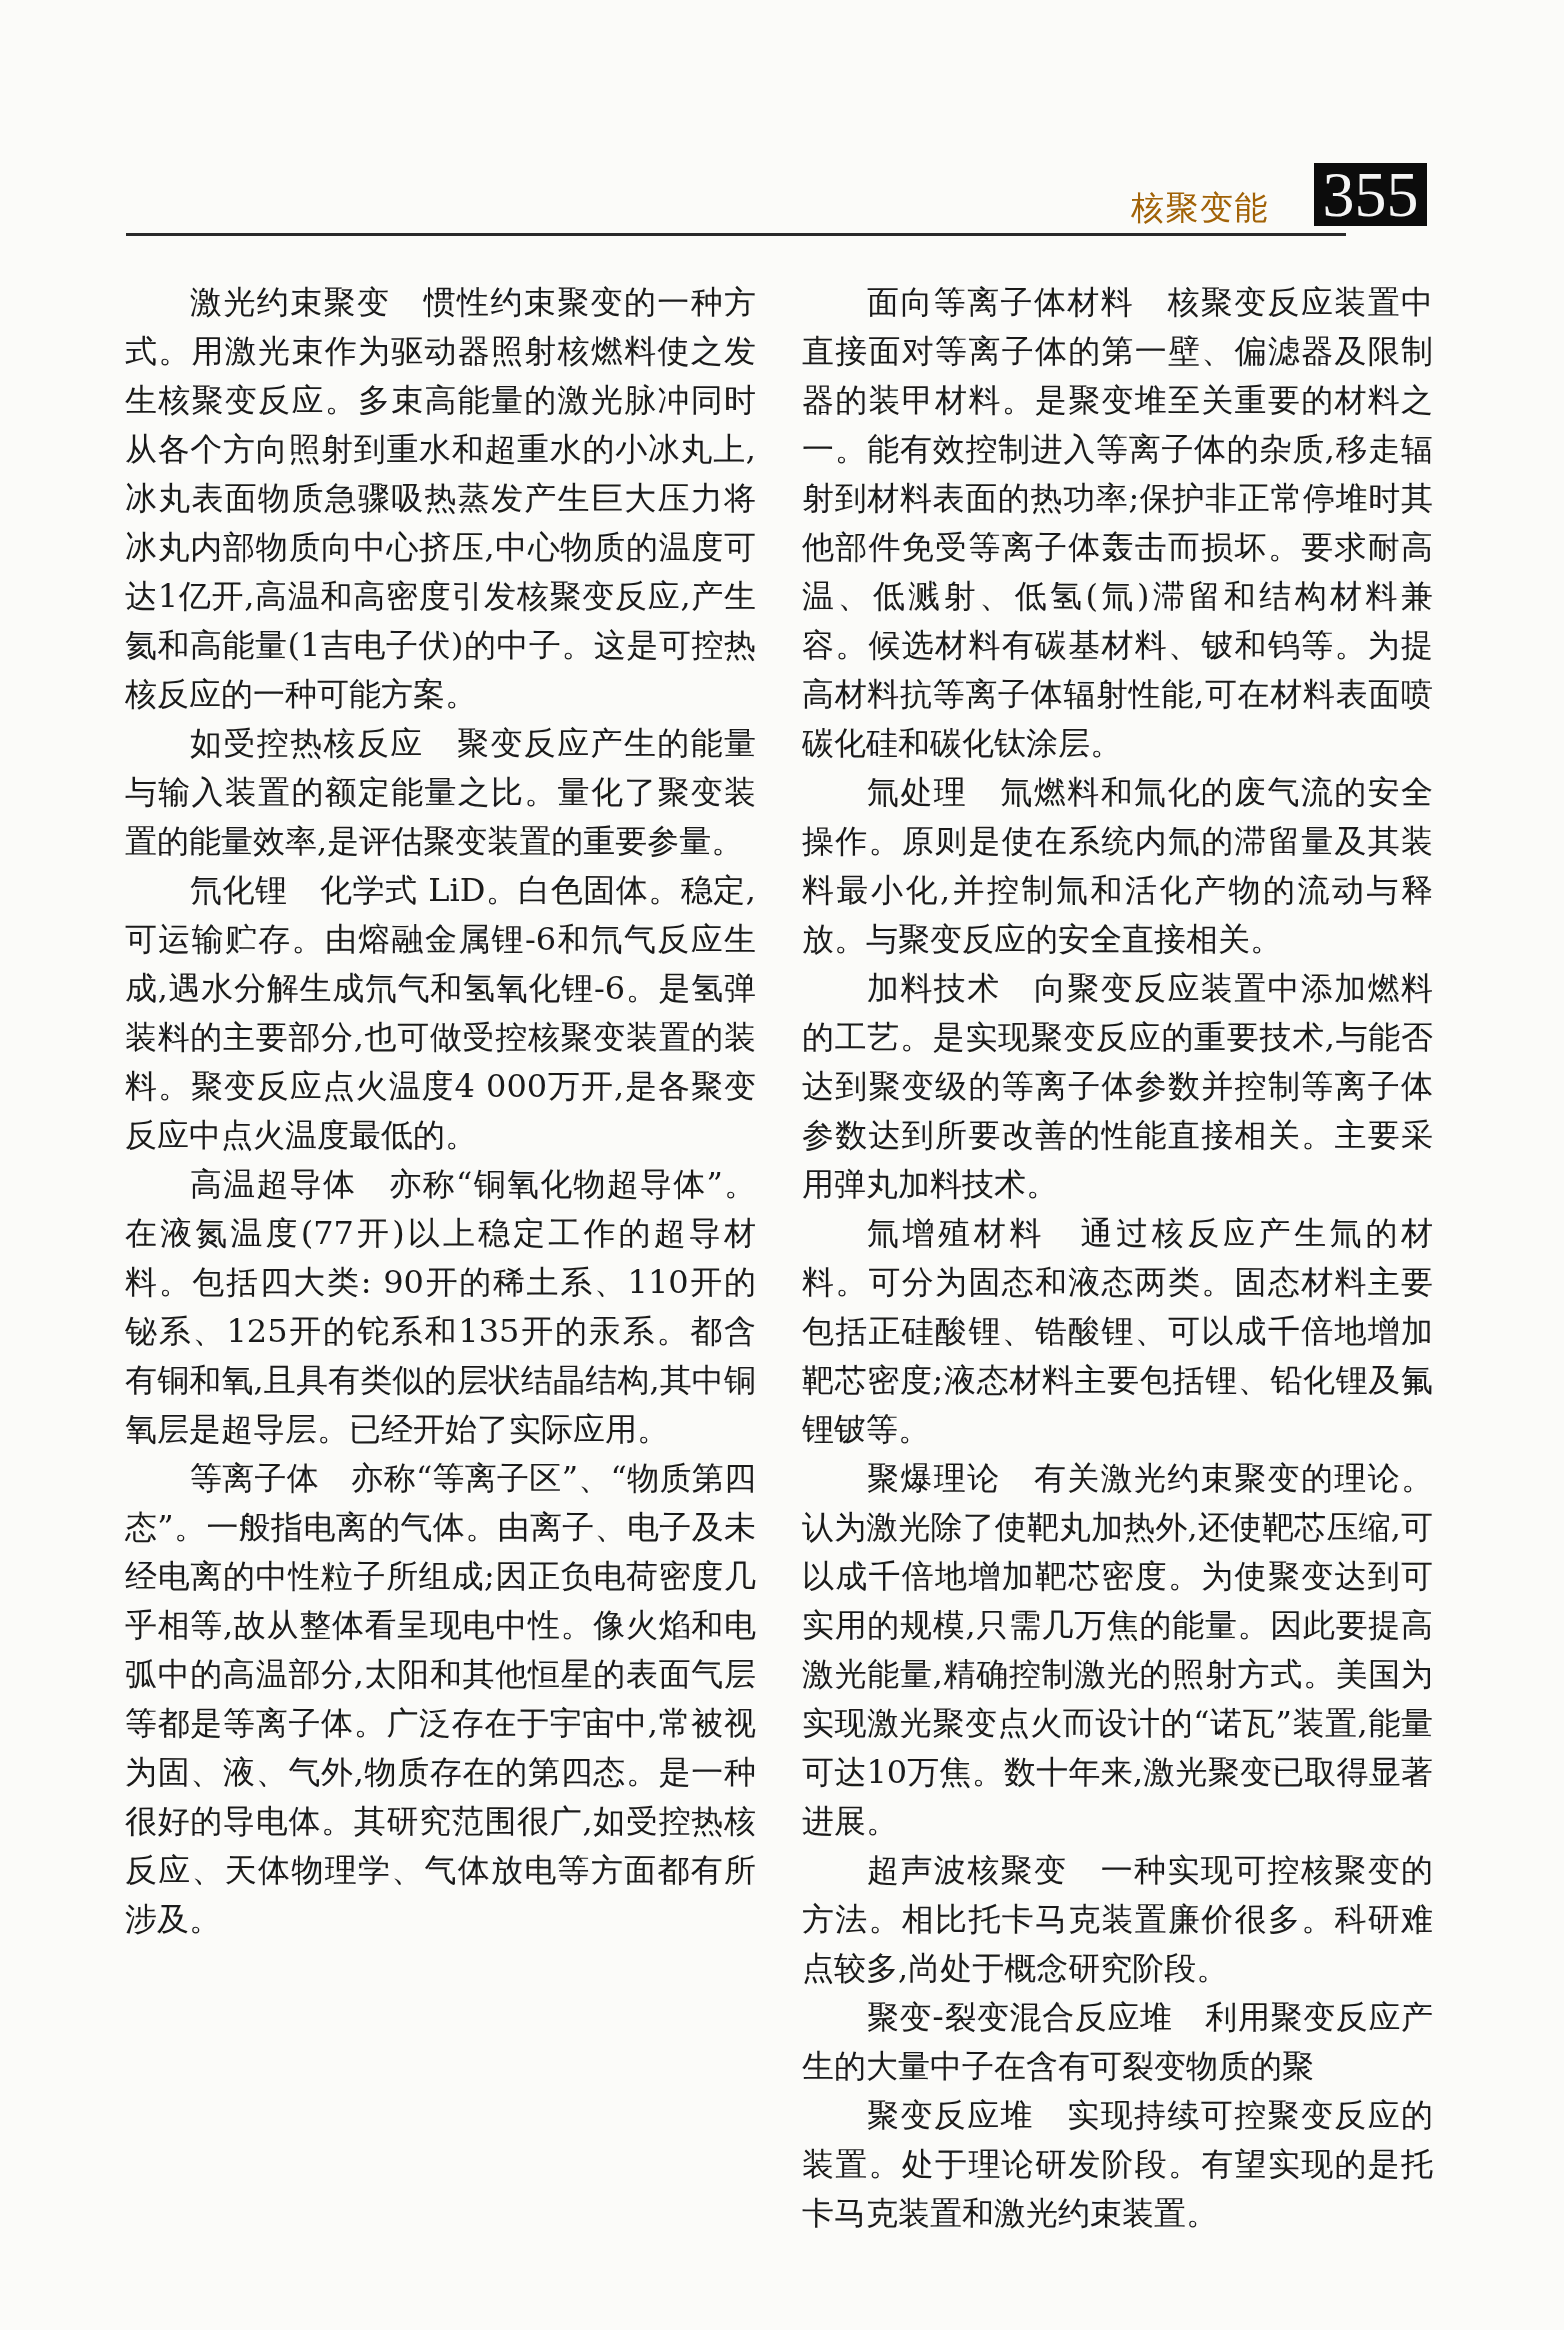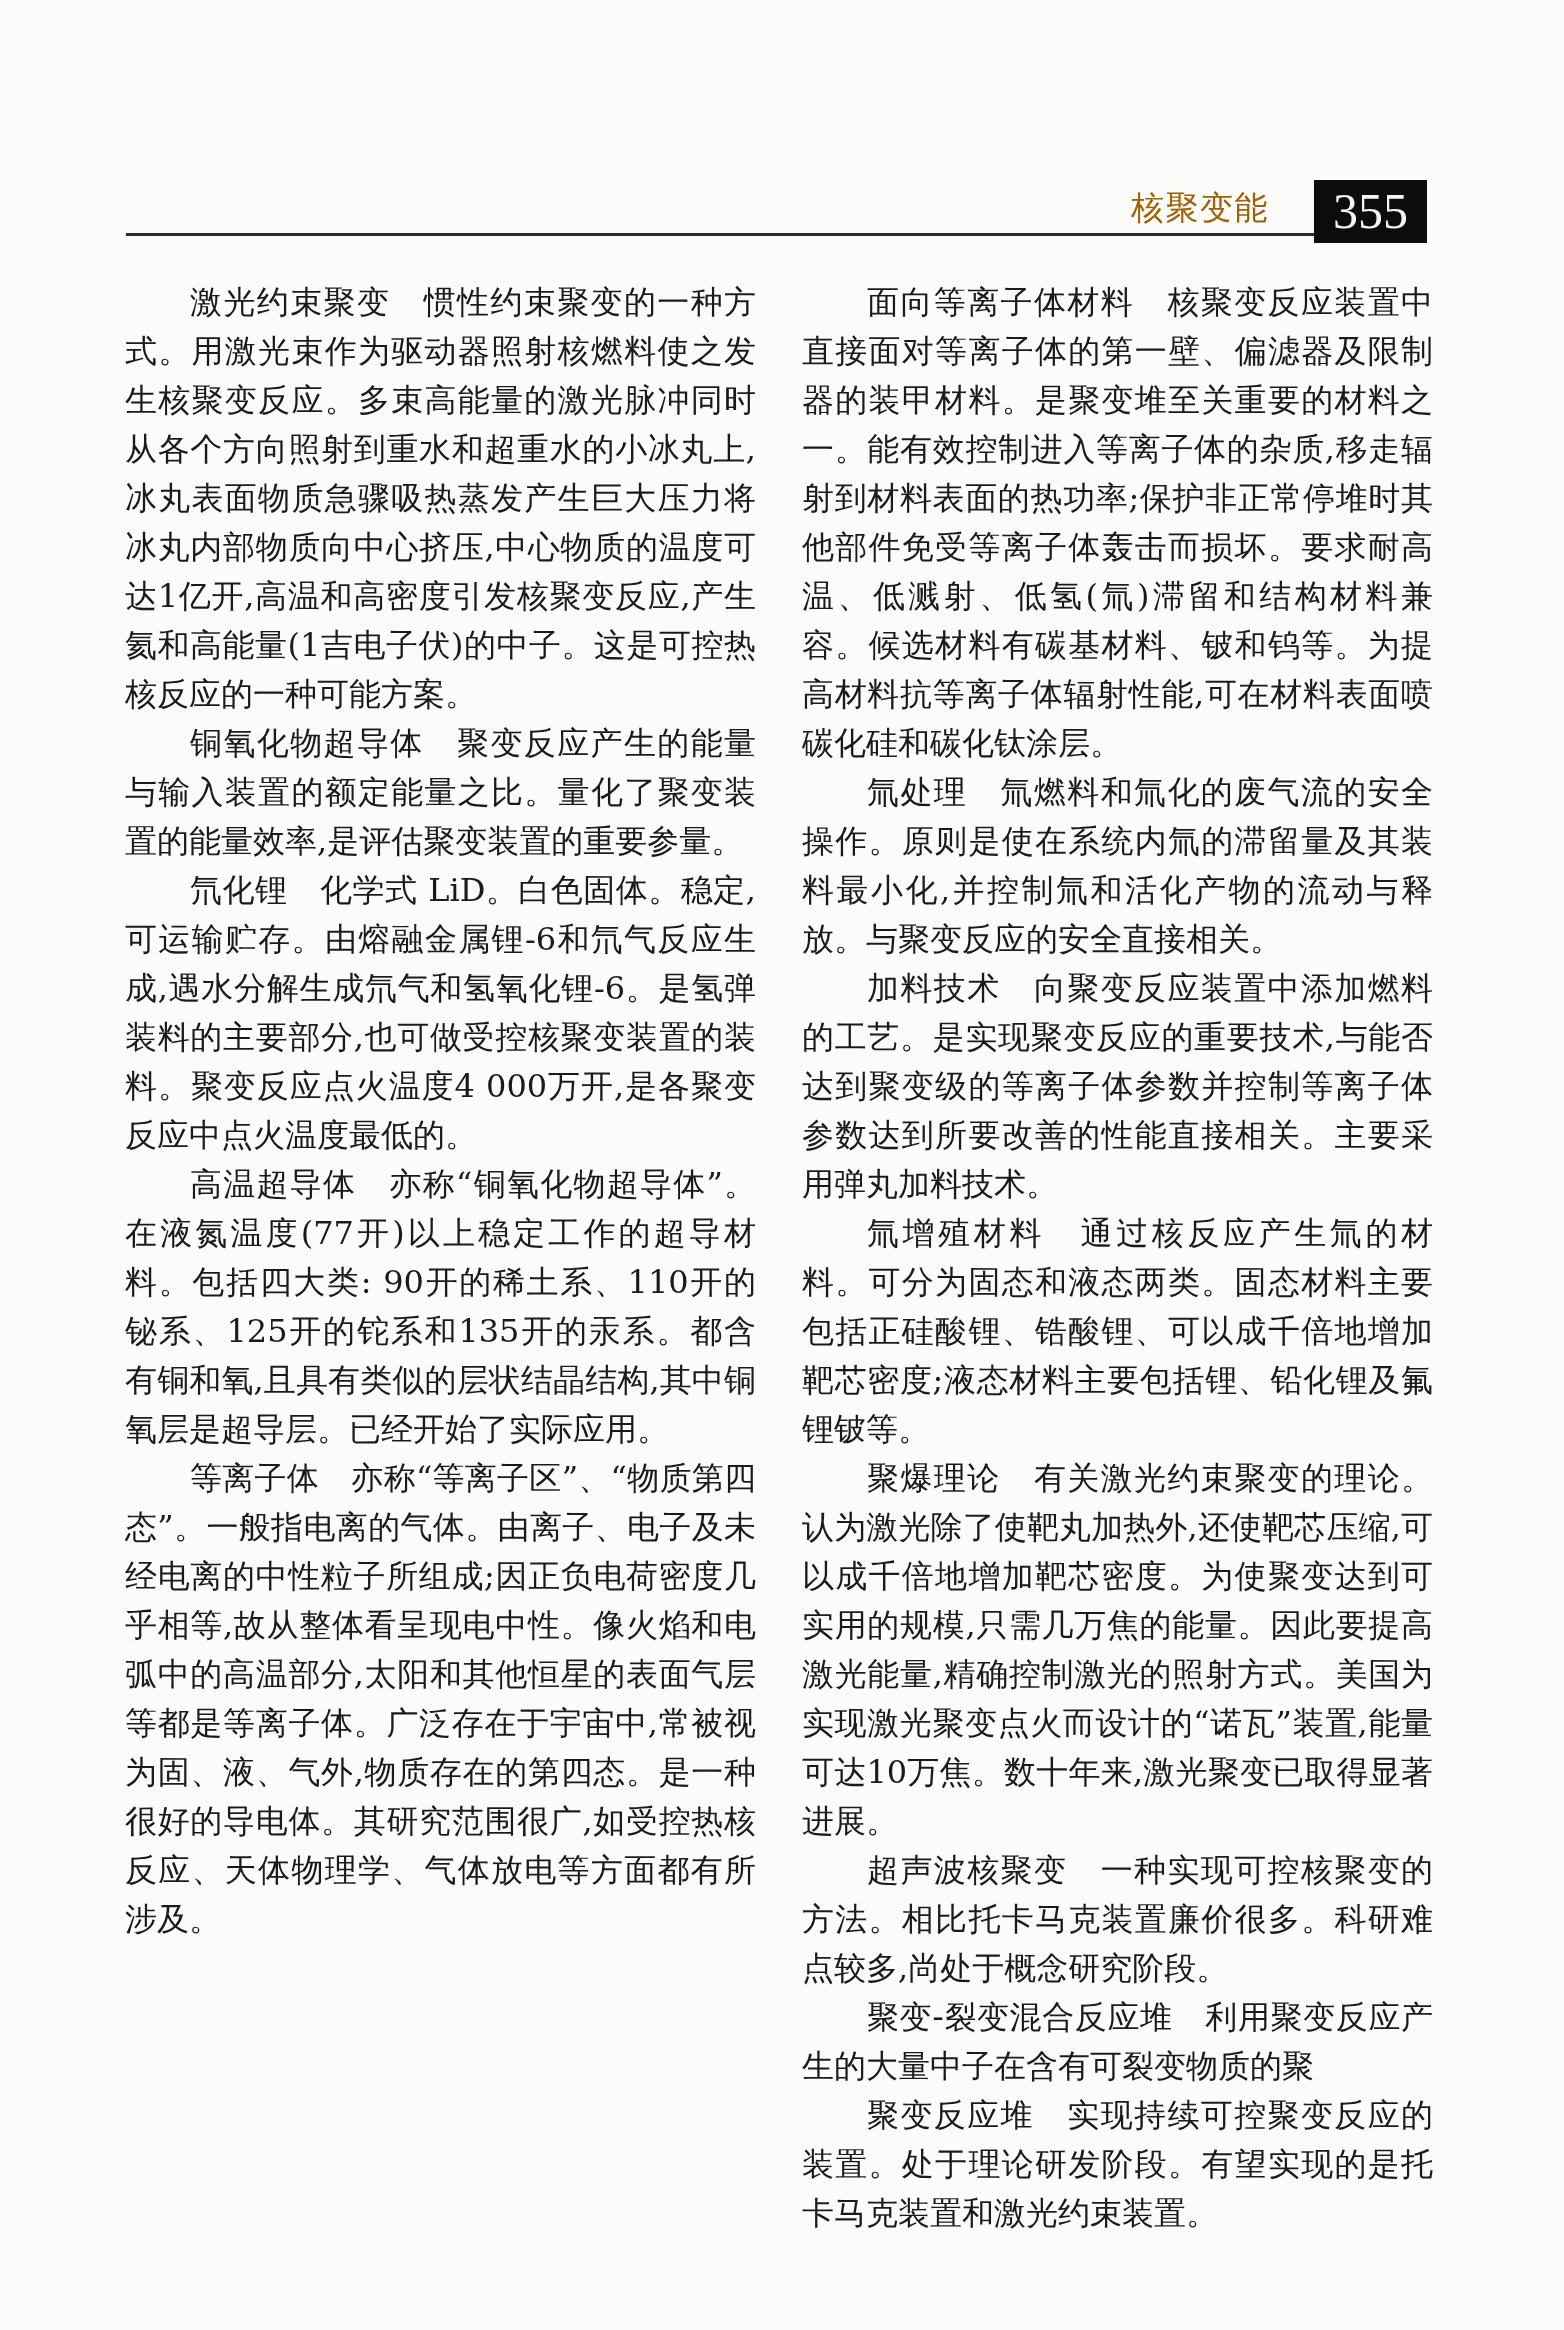--- a/index.html
+++ b/index.html
@@ -2,43 +2,43 @@
 <html style="font-size:12px"><head>
 <meta charset="utf-8">
 <style>
   html, body { margin: 0; padding: 0; background: #fbfbf9; }
   body { width: 1565px; height: 2330px; position: relative; overflow: hidden;
          font-family: "DejaVu Serif", "Liberation Serif", serif; color: #1a1a1a; }
   .header { position: absolute; left: 126px; top: 174px; width: 1301px; height: 69px; }
   .header-rule { position: absolute; left: 0; right: 81px; bottom: 7.5px; height: 2.3px; background: #2a2a2a; }
   .running-title { position: absolute; right: 158px; bottom: 12px; font-size: 33px; letter-spacing: 1.5px;
                    font-family: "DejaVu Sans", "Liberation Sans", sans-serif; color: #a16207; }
-  .page-num { position: absolute; right: 0; bottom: 0; width: 113px; height: 63px; background: #0c0c0c; color: #f4f4f4;
-              font-size: 50px; line-height: 63px; text-align: center; font-family: "Liberation Serif", serif; }
+  .page-num { position: absolute; right: 0; bottom: 17px; width: 113px; height: 63px; background: #0c0c0c; color: #f4f4f4;
+              font-size: 64px; line-height: 63px; text-align: center; font-family: "Liberation Serif", serif; }
   .col { position: absolute; top: 278px; width: 631px; font-size: 32px; line-height: 49px;
          text-align: justify; text-justify: inter-character; }
   .col-left { left: 125px; }
   .col-right { left: 802px; }
   .p { margin: 0; }
   .p.indent { text-indent: 65px; }
   .term { font-weight: normal; font-family: "DejaVu Sans", "Liberation Sans", sans-serif; }
   .gap { display: inline-block; width: 32px; }
 </style>
 </head>
 <body>
 
 <div class="header">
   <div class="header-rule"></div>
   <span class="running-title">核聚变能</span>
   <div class="page-num">355</div>
 </div>
 
 <div class="col col-left">
   <p class="p indent"><span class="term">激光约束聚变</span><span class="gap"></span><span>惯性约束聚变的一种方式。用激光束作为驱动器照射核燃料使之发生核聚变反应。多束高能量的激光脉冲同时从各个方向照射到重水和超重水的小冰丸上,冰丸表面物质急骤吸热蒸发产生巨大压力将冰丸内部物质向中心挤压,中心物质的温度可达1亿开,高温和高密度引发核聚变反应,产生氦和高能量(1吉电子伏)的中子。这是可控热核反应的一种可能方案。</span></p>
-  <p class="p indent"><span class="term">铜氧化物超导体</span><span class="gap"></span><span>聚变反应产生的能量与输入装置的额定能量之比。量化了聚变装置的能量效率,是评估聚变装置的重要参量。</span></p>
+  <p class="p indent"><span class="term">如受控热核反应</span><span class="gap"></span><span>聚变反应产生的能量与输入装置的额定能量之比。量化了聚变装置的能量效率,是评估聚变装置的重要参量。</span></p>
   <p class="p indent"><span class="term">氘化锂</span><span class="gap"></span><span>化学式 LiD。白色固体。稳定,可运输贮存。由熔融金属锂-6和氘气反应生成,遇水分解生成氘气和氢氧化锂-6。是氢弹装料的主要部分,也可做受控核聚变装置的装料。聚变反应点火温度4 000万开,是各聚变反应中点火温度最低的。</span></p>
   <p class="p indent"><span class="term">高温超导体</span><span class="gap"></span><span>亦称“铜氧化物超导体”。在液氮温度(77开)以上稳定工作的超导材料。包括四大类: 90开的稀土系、110开的铋系、125开的铊系和135开的汞系。都含有铜和氧,且具有类似的层状结晶结构,其中铜氧层是超导层。已经开始了实际应用。</span></p>
   <p class="p indent"><span class="term">等离子体</span><span class="gap"></span><span>亦称“等离子区”、“物质第四态”。一般指电离的气体。由离子、电子及未经电离的中性粒子所组成;因正负电荷密度几乎相等,故从整体看呈现电中性。像火焰和电弧中的高温部分,太阳和其他恒星的表面气层等都是等离子体。广泛存在于宇宙中,常被视为固、液、气外,物质存在的第四态。是一种很好的导电体。其研究范围很广,如受控热核反应、天体物理学、气体放电等方面都有所涉及。</span></p>
 </div>
 
 <div class="col col-right">
   <p class="p indent"><span class="term">面向等离子体材料</span><span class="gap"></span><span>核聚变反应装置中直接面对等离子体的第一壁、偏滤器及限制器的装甲材料。是聚变堆至关重要的材料之一。能有效控制进入等离子体的杂质,移走辐射到材料表面的热功率;保护非正常停堆时其他部件免受等离子体轰击而损坏。要求耐高温、低溅射、低氢(氚)滞留和结构材料兼容。候选材料有碳基材料、铍和钨等。为提高材料抗等离子体辐射性能,可在材料表面喷碳化硅和碳化钛涂层。</span></p>
   <p class="p indent"><span class="term">氚处理</span><span class="gap"></span><span>氚燃料和氚化的废气流的安全操作。原则是使在系统内氚的滞留量及其装料最小化,并控制氚和活化产物的流动与释放。与聚变反应的安全直接相关。</span></p>
   <p class="p indent"><span class="term">加料技术</span><span class="gap"></span><span>向聚变反应装置中添加燃料的工艺。是实现聚变反应的重要技术,与能否达到聚变级的等离子体参数并控制等离子体参数达到所要改善的性能直接相关。主要采用弹丸加料技术。</span></p>
   <p class="p indent"><span class="term">氚增殖材料</span><span class="gap"></span><span>通过核反应产生氚的材料。可分为固态和液态两类。固态材料主要包括正硅酸锂、锆酸锂、可以成千倍地增加靶芯密度;液态材料主要包括锂、铅化锂及氟锂铍等。</span></p>

